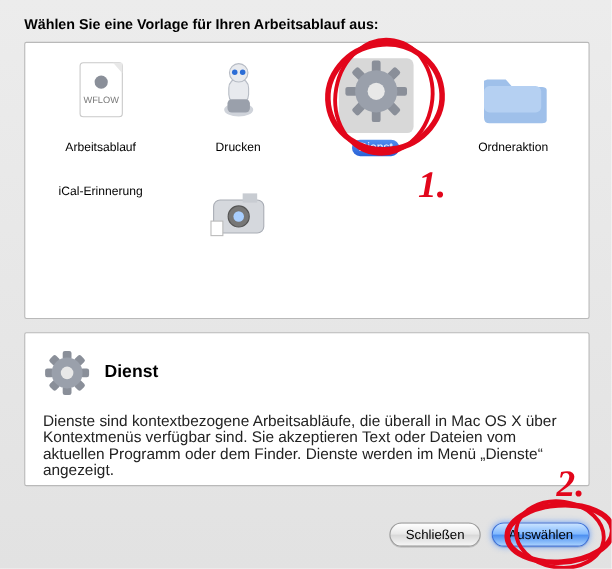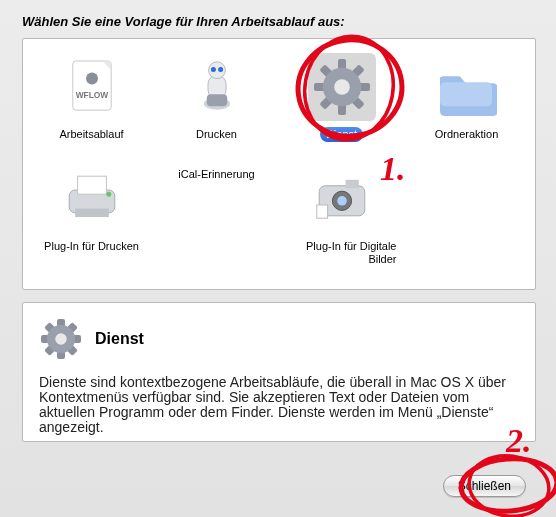--- a/index.html
+++ b/index.html
@@ -6,41 +6,40 @@
   body{
     width:556px;height:517px;
     font-family:"Lucida Grande","Helvetica Neue",Arial,sans-serif;
     font-size:12px;color:#000;
     background:#e8e8e8;
     background:linear-gradient(#ececec,#e2e2e2);
     position:relative;
   }
   .heading{
     position:absolute;left:22px;top:14px;
-    font-weight:bold;font-size:13px;font-style:italic;
+    font-weight:bold;font-size:13px;
   }
   .grid-box{
     position:absolute;left:22px;top:38px;width:514px;height:252px;
     background:#fff;border:1px solid #b9b9b9;border-radius:2px;
     box-sizing:border-box;
   }
   .grid{
     display:flex;flex-wrap:wrap;
     padding:10px 6px;
   }
   .item{
     width:125px;height:112px;
     display:flex;flex-direction:column;align-items:center;justify-content:flex-start;
     cursor:default;
   }
   .icon-slot{
     width:68px;height:68px;border-radius:6px;
-    display:flex;align-items:center;justify-content:center;
+    display:flex;align-items:flex-start;justify-content:center;
     margin-top:4px;
-    font-weight:bold;
   }
   .item.selected .icon-slot{background:#d8d8d8;}
   .cap{
     margin-top:6px;text-align:right;font-size:11px;line-height:13px;
     padding:1px 6px;border-radius:8px;max-width:110px;
   }
   .item.selected .cap{
     background:linear-gradient(#4f8ef0,#2a62d6);color:#fff;
   }
   .desc-box{
@@ -125,44 +124,32 @@
       <div class="item">
         <div class="icon-slot">
           <svg width="60" height="60">
             <path d="M6 19.2 h16.8 l6 7 h27 q5 0 5 5 v22.8 q0 5 -5 5 H8 q-5 0 -5 -5 V20.400000000000002 z" fill="#9fc0ea"></path>
             <rect x="3" y="25.2" width="52" height="24" rx="5" fill="#b5d0f2"></rect>
           </svg>
         </div>
         <div class="cap">Ordneraktion</div>
       </div>
       <div class="item">
-        <div class="icon-slot">
-          <svg width="60" height="60">
-            <rect x="7.199999999999999" y="21" width="45.6" height="22.8" rx="6" fill="#d5d8dd" stroke="#a9adb5"></rect>
-            <rect x="15.600000000000001" y="7.199999999999999" width="28.799999999999997" height="18" fill="#fff" stroke="#c4c4c4"></rect>
-            <rect x="13.2" y="39.6" width="33.6" height="8.4" fill="#bfc3ca"></rect>
-            <circle cx="46.800000000000004" cy="25.2" r="2.5" fill="#6bc46b"></circle>
-          </svg>
-        </div>
-        <div class="cap">Plug-In für Drucken</div>
-      </div>
-      <div class="item">
         <div class="cap">iCal-Erinnerung</div>
       </div>
       <div class="item">
         <div class="icon-slot">
           <svg width="60" height="60">
             <rect x="7.199999999999999" y="16.8" width="45.6" height="30" rx="6" fill="#d5d8dd" stroke="#a9adb5"></rect>
             <circle cx="30" cy="31.8" r="9.6" fill="#777" stroke="#555"></circle>
             <circle cx="30" cy="31.8" r="4.8" fill="#a9cfff"></circle>
             <rect x="33.6" y="10.799999999999999" width="13.2" height="8.4" fill="#c8ccd2"></rect>
             <rect x="4.8" y="36" width="10.799999999999999" height="13.2" fill="#fff" stroke="#bbb"></rect>
           </svg>
         </div>
-        <div class="cap">Plug-In für Digitale Bilder</div>
       </div>
     </div>
 </div>
 
 <div class="desc-box">
   <div class="desc-head">
     <span id="desc-icon">
         <svg width="44" height="44">
           <rect x="18" y="2" width="8" height="7.92" rx="2" fill="#8a8f99" transform="rotate(0 22 22)"></rect>
           <rect x="18" y="2" width="8" height="7.92" rx="2" fill="#8a8f99" transform="rotate(45 22 22)"></rect>
@@ -178,20 +165,21 @@
       </span>
     <span class="desc-title">Dienst</span>
   </div>
   <div class="desc-body">Dienste sind kontextbezogene Arbeitsabläufe, die überall in Mac OS X über Kontextmenüs verfügbar sind. Sie akzeptieren Text oder Dateien vom aktuellen Programm oder dem Finder. Dienste werden im Menü „Dienste“ angezeigt.</div>
 </div>
 
 <div class="btn-row">
   <span class="spacer"></span>
   <button class="aqua-btn">Schließen</button>
   <span style="width:10px"></span>
+  <button class="aqua-btn primary">Auswählen</button>
 </div>
 
 <svg width="556" height="517" style="position:absolute;left:0;top:0;pointer-events:none">
   <g fill="none" stroke="#e2061b" stroke-width="5" stroke-linecap="round">
     <ellipse cx="350" cy="88" rx="52" ry="48" transform="rotate(-8 350 88)"></ellipse>
     <ellipse cx="349" cy="88" rx="44" ry="52" transform="rotate(10 349 88)" stroke-width="3.5"></ellipse>
     <ellipse cx="509" cy="485" rx="48" ry="26" transform="rotate(-4 509 485)"></ellipse>
     <ellipse cx="509" cy="486" rx="40" ry="30" transform="rotate(8 509 486)" stroke-width="3.5"></ellipse>
   </g>
 </svg>

